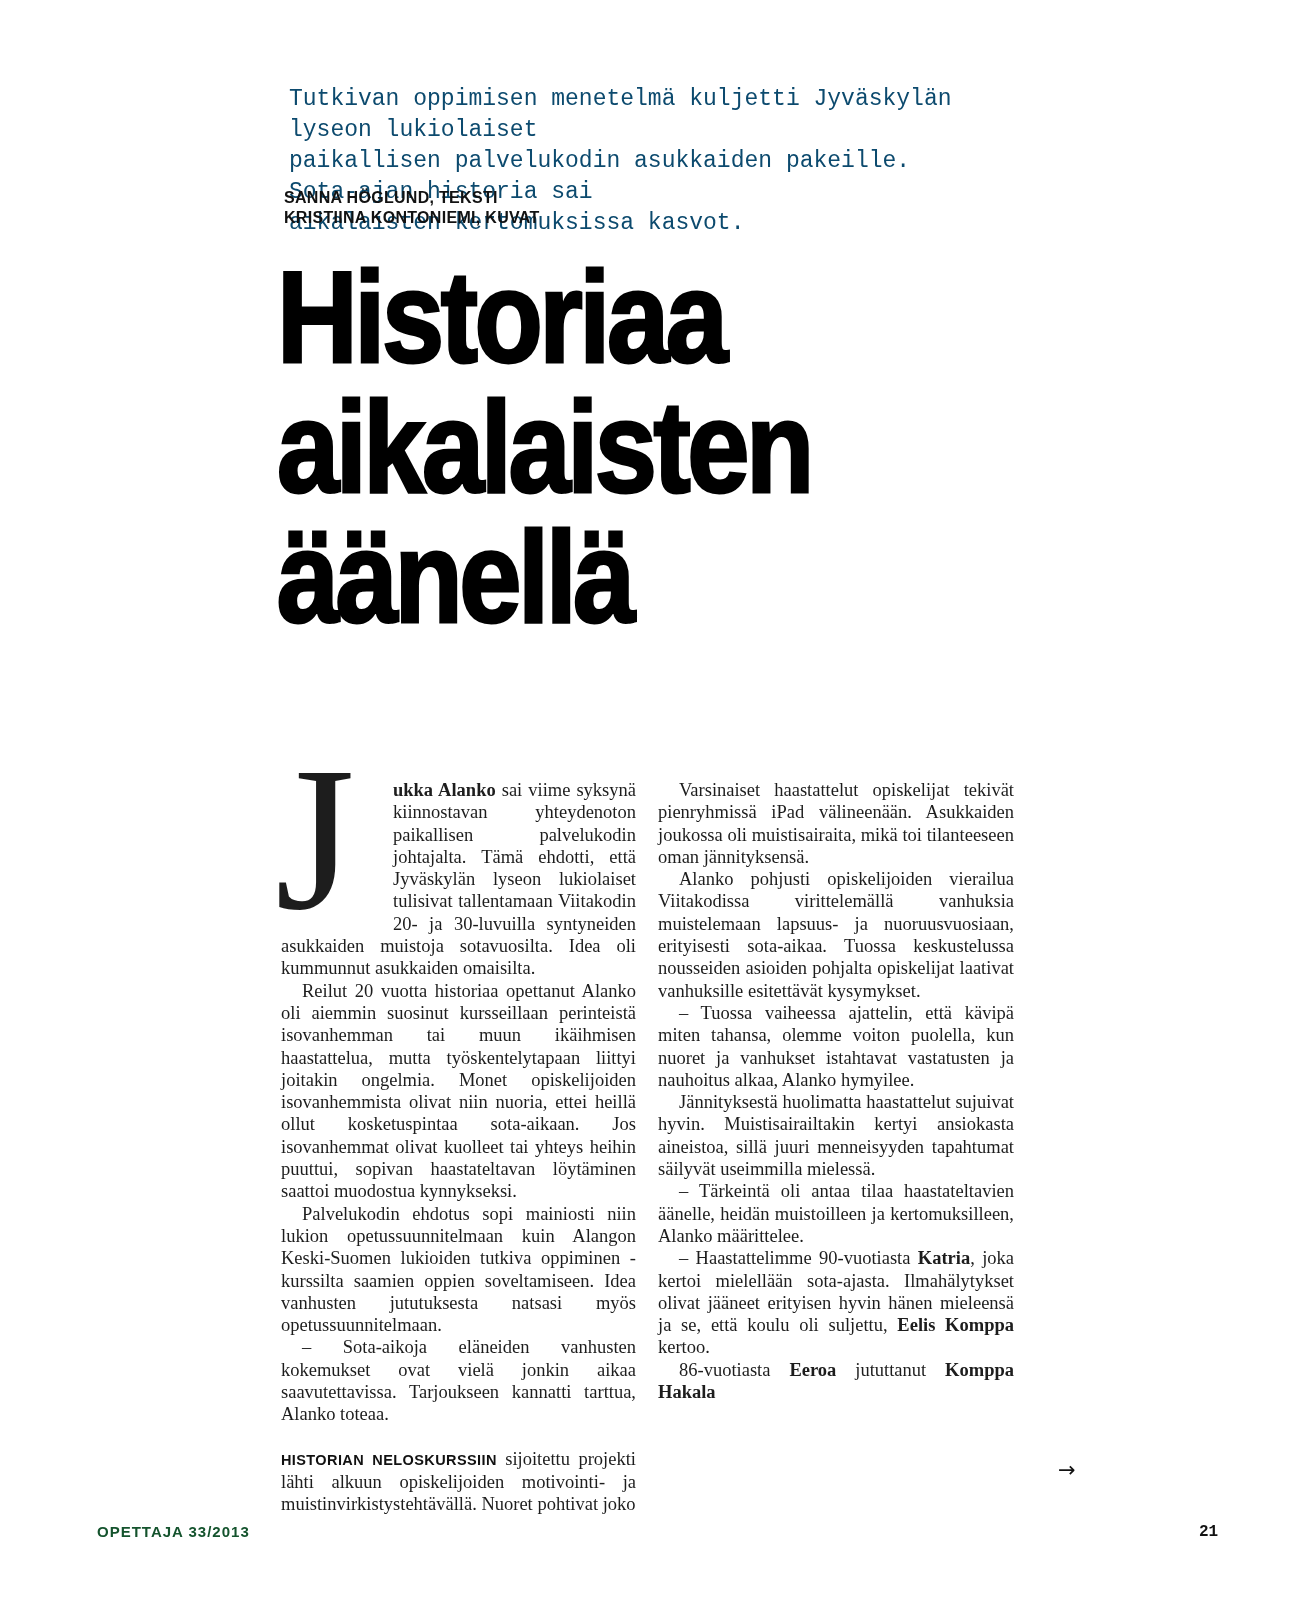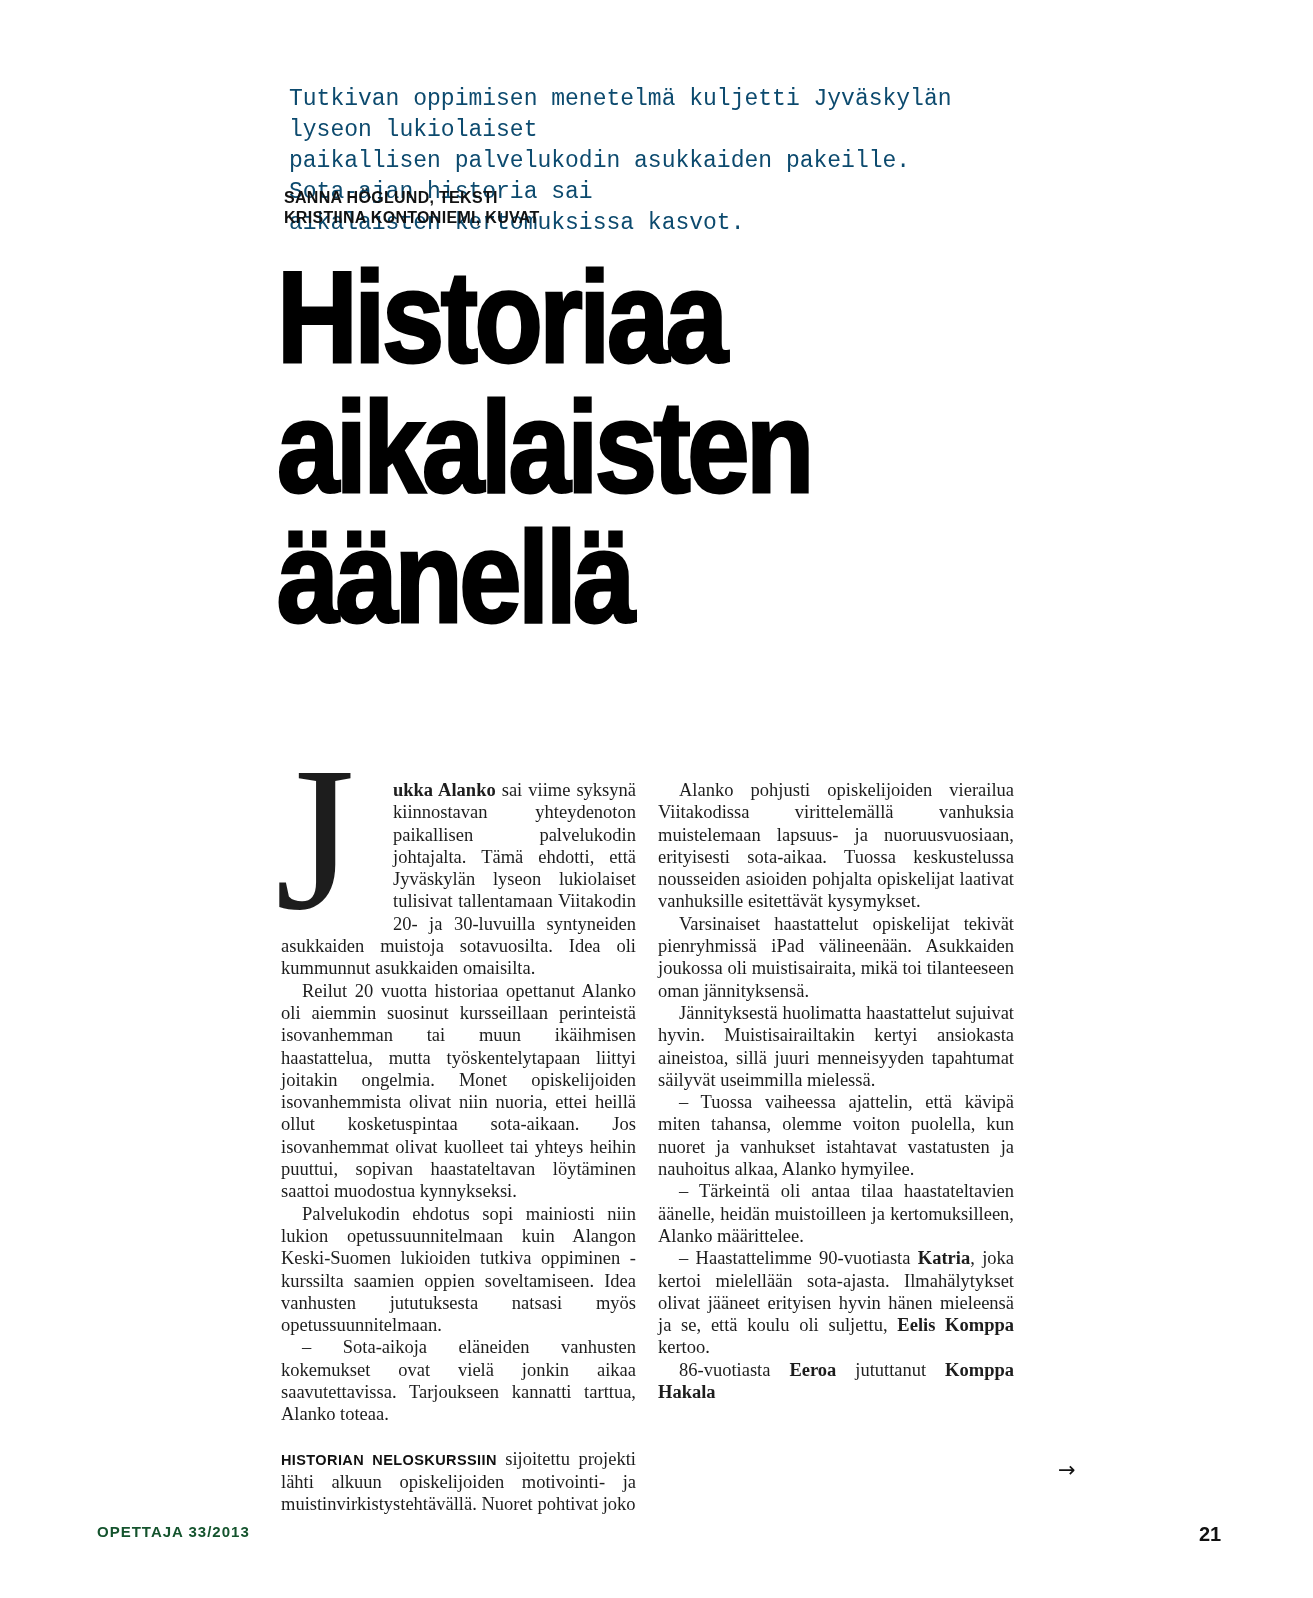--- a/index.html
+++ b/index.html
@@ -71,22 +71,22 @@
     font-size:21px;color:#111;
   }
   
   .footer-left{
     position:absolute;left:97px;top:1523px;
     font-family:"Liberation Sans", sans-serif;
     font-weight:700;font-size:15px;letter-spacing:1px;color:#14532d;
   }
   .footer-right{
     position:absolute;left:1199px;top:1523px;
-    font-family:Liberation Sans, sans-serif;
-    font-weight:700;font-size:20px;color:#121212;
+    font-family:Liberation Mono, monospace;
+    font-weight:700;font-size:16px;color:#121212;
   }
 </style>
 </head>
 <body>
 
 <div class="intro">Tutkivan oppimisen menetelmä kuljetti Jyväskylän lyseon lukiolaiset
 paikallisen palvelukodin asukkaiden pakeille. Sota-ajan historia sai
 aikalaisten kertomuksissa kasvot.</div>
 
 <div class="byline">
@@ -104,24 +104,24 @@
   <div class="col">
       <p class="para dropcap"><span class="dropcap-box">
           <span class="glyph">J</span>
         </span><span class="bold">ukka Alanko</span><span> sai viime syksynä kiinnostavan yhteydenoton paikallisen palvelukodin johtajalta. Tämä ehdotti, että Jyväskylän lyseon lukiolaiset tulisivat tallentamaan Viitakodin 20- ja 30-luvuilla syntyneiden asukkaiden muistoja sotavuosilta. Idea oli kummunnut asukkaiden omaisilta.</span></p>
       <p class="para indent"><span>Reilut 20 vuotta historiaa opettanut Alanko oli aiemmin suosinut kursseillaan perinteistä isovanhemman tai muun ikäihmisen haastattelua, mutta työskentelytapaan liittyi joitakin ongelmia. Monet opiskelijoiden isovanhemmista olivat niin nuoria, ettei heillä ollut kosketuspintaa sota-aikaan. Jos isovanhemmat olivat kuolleet tai yhteys heihin puuttui, sopivan haastateltavan löytäminen saattoi muodostua kynnykseksi.</span></p>
       <p class="para indent"><span>Palvelukodin ehdotus sopi mainiosti niin lukion opetussuunnitelmaan kuin Alangon Keski-Suomen lukioiden tutkiva oppiminen -kurssilta saamien oppien soveltamiseen. Idea vanhusten jututuksesta natsasi myös opetussuunnitelmaan.</span></p>
       <p class="para indent"><span>– Sota-aikoja eläneiden vanhusten kokemukset ovat vielä jonkin aikaa saavutettavissa. Tarjoukseen kannatti tarttua, Alanko toteaa.</span></p>
       <p class="para section"><span class="lead">HISTORIAN NELOSKURSSIIN</span><span> sijoitettu projekti lähti alkuun opiskelijoiden motivointi- ja muistinvirkistystehtävällä. Nuoret pohtivat joko</span></p>
     </div>
   <div class="col">
+      <p class="para indent"><span>Varsinaiset haastattelut opiskelijat tekivät pienryhmissä iPad välineenään. Asukkaiden joukossa oli muistisairaita, mikä toi tilanteeseen oman jännityksensä.</span></p>
       <p class="para indent"><span>Alanko pohjusti opiskelijoiden vierailua Viitakodissa virittelemällä vanhuksia muistelemaan lapsuus- ja nuoruusvuosiaan, erityisesti sota-aikaa. Tuossa keskustelussa nousseiden asioiden pohjalta opiskelijat laativat vanhuksille esitettävät kysymykset.</span></p>
-      <p class="para indent"><span>Varsinaiset haastattelut opiskelijat tekivät pienryhmissä iPad välineenään. Asukkaiden joukossa oli muistisairaita, mikä toi tilanteeseen oman jännityksensä.</span></p>
+      <p class="para indent"><span>– Tuossa vaiheessa ajattelin, että kävipä miten tahansa, olemme voiton puolella, kun nuoret ja vanhukset istahtavat vastatusten ja nauhoitus alkaa, Alanko hymyilee.</span></p>
       <p class="para indent"><span>Jännityksestä huolimatta haastattelut sujuivat hyvin. Muistisairailtakin kertyi ansiokasta aineistoa, sillä juuri menneisyyden tapahtumat säilyvät useimmilla mielessä.</span></p>
-      <p class="para indent"><span>– Tuossa vaiheessa ajattelin, että kävipä miten tahansa, olemme voiton puolella, kun nuoret ja vanhukset istahtavat vastatusten ja nauhoitus alkaa, Alanko hymyilee.</span></p>
       <p class="para indent"><span>– Tärkeintä oli antaa tilaa haastateltavien äänelle, heidän muistoilleen ja kertomuksilleen, Alanko määrittelee.</span></p>
       <p class="para indent"><span>– Haastattelimme 90-vuotiasta </span><span class="bold">Katria</span><span>, joka kertoi mielellään sota-ajasta. Ilmahälytykset olivat jääneet erityisen hyvin hänen mieleensä ja se, että koulu oli suljettu, </span><span class="bold">Eelis Komppa</span><span> kertoo.</span></p>
       <p class="para indent"><span>86-vuotiasta </span><span class="bold">Eeroa</span><span> jututtanut </span><span class="bold">Komppa Hakala</span></p>
     </div>
 </div>
 
 <div class="continuation">→</div>
 
 <div class="footer-left">OPETTAJA 33/2013</div>
 <div class="footer-right">21</div>

